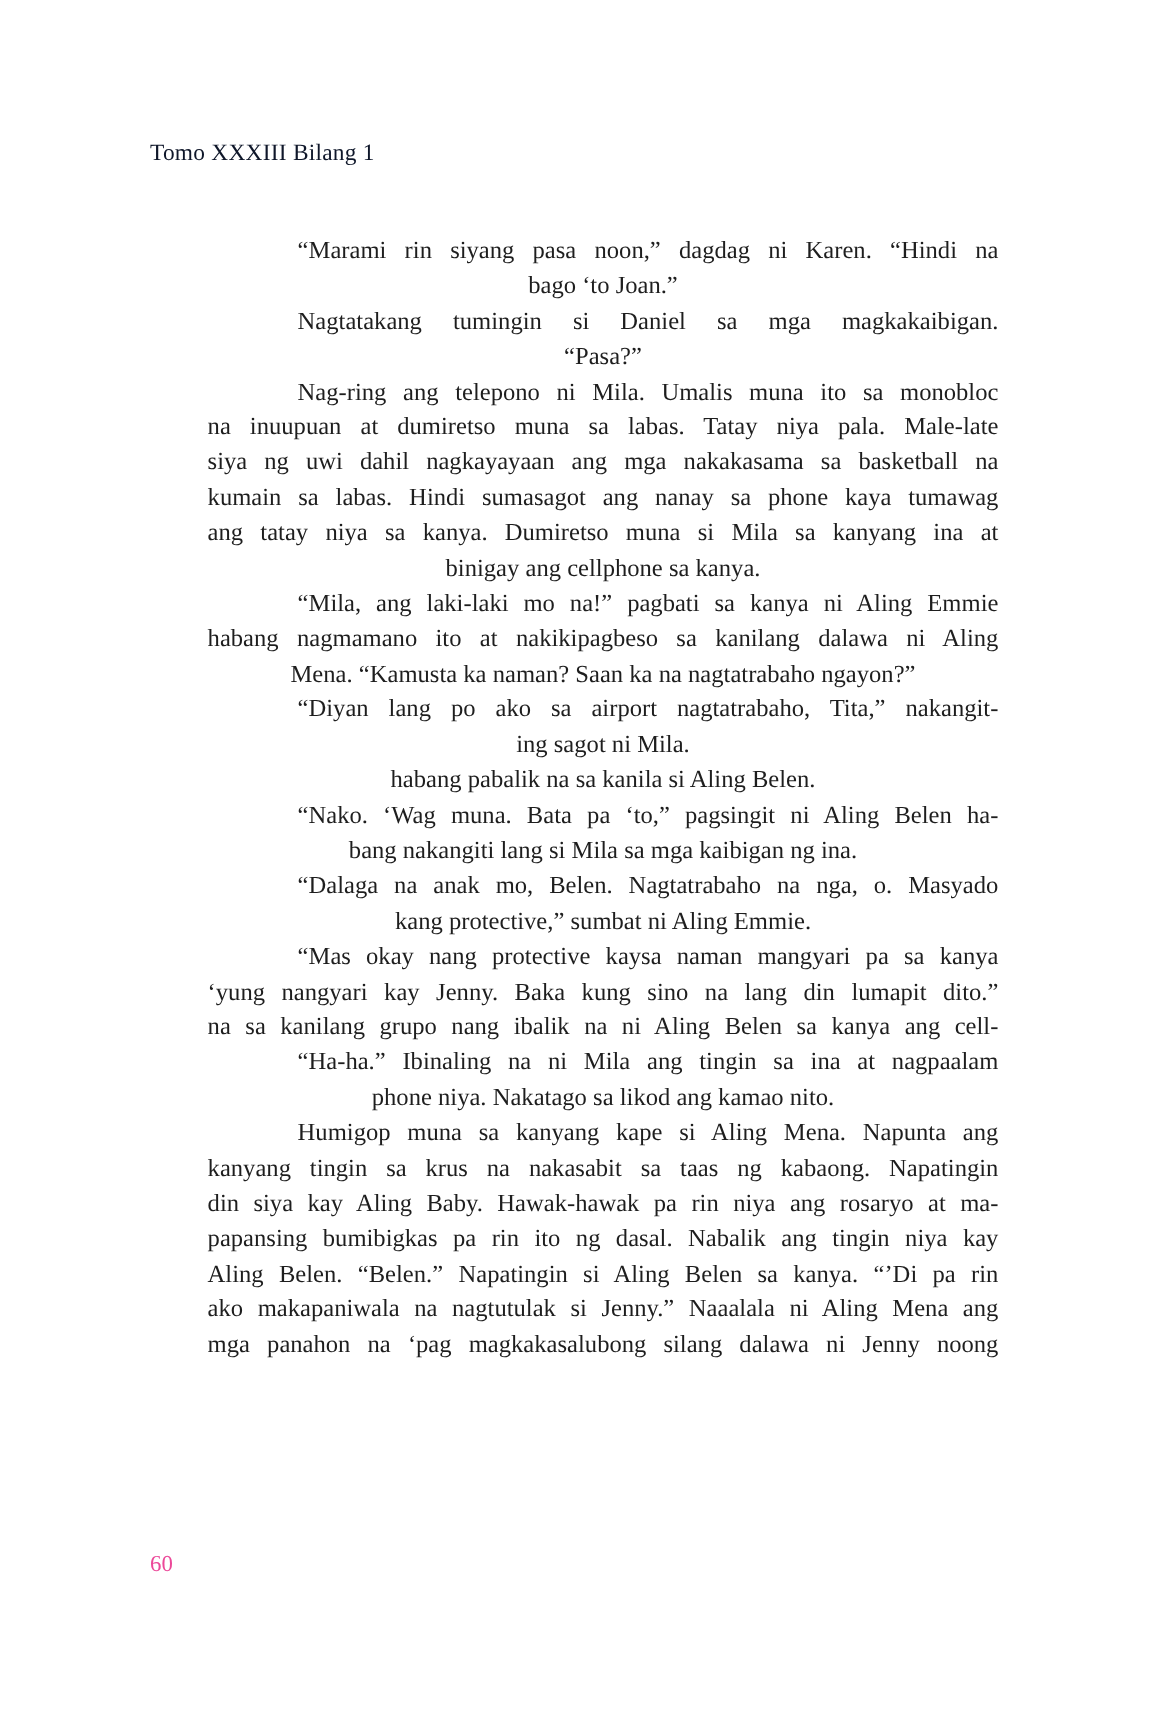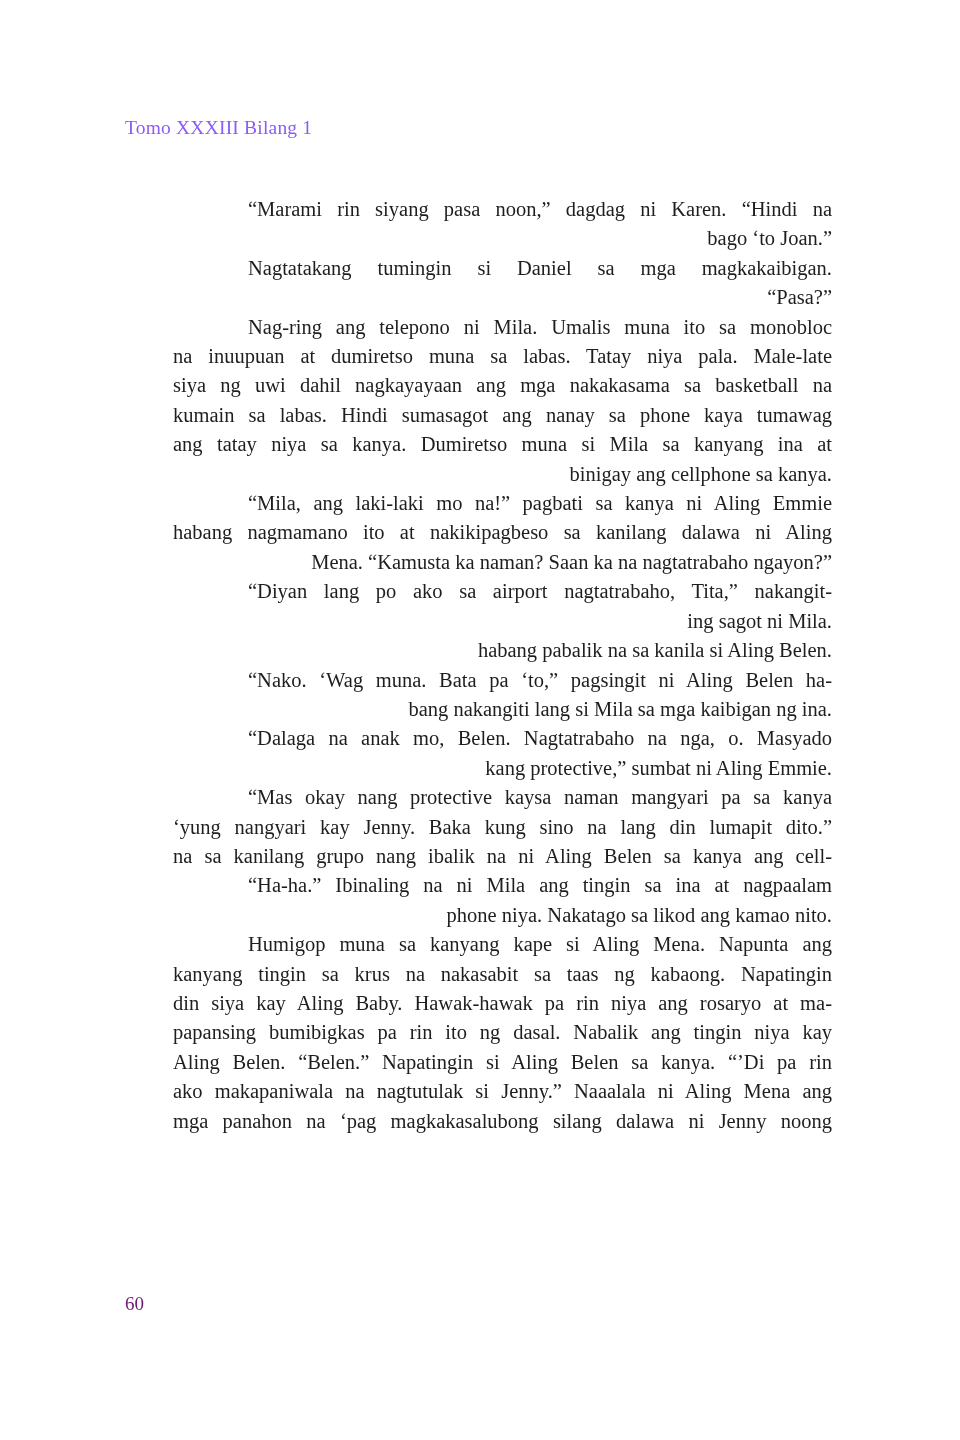--- a/index.html
+++ b/index.html
@@ -17,50 +17,50 @@
     font-family: "Liberation Serif", "DejaVu Serif", serif;
     overflow: hidden;
   }
   .running-head {
     position: absolute;
     left: 125px;
     top: 116px;
     font-size: 19.5px;
     line-height: 1.2;
     letter-spacing: 0.2px;
-    color: #8b5cf6;
+    color: #0f172a;
   }
   .story {
     position: absolute;
     left: 125px;
     top: 195px;
     width: 659px;
     font-size: 20.5px;
     line-height: 29.4px;
     color: #1e1e1e;
     margin-left: 48px;
   }
   .para { margin: 0; padding: 0; }
   .line {
-    text-align: right;
+    text-align: center;
     white-space: normal;
   }
   .line.just {
     text-align: justify;
     text-align-last: justify;
   }
   .line.first {
     text-indent: 75px;
   }
   .page-number {
     position: absolute;
     left: 125px;
     top: 1293px;
     font-size: 19px;
-    color: #701a75;
+    color: #ec4899;
   }
 </style>
 </head>
 <body>
 
 <div class="page">
 
   <div class="running-head">Tomo XXXIII Bilang 1</div>
 
   <div class="story">

